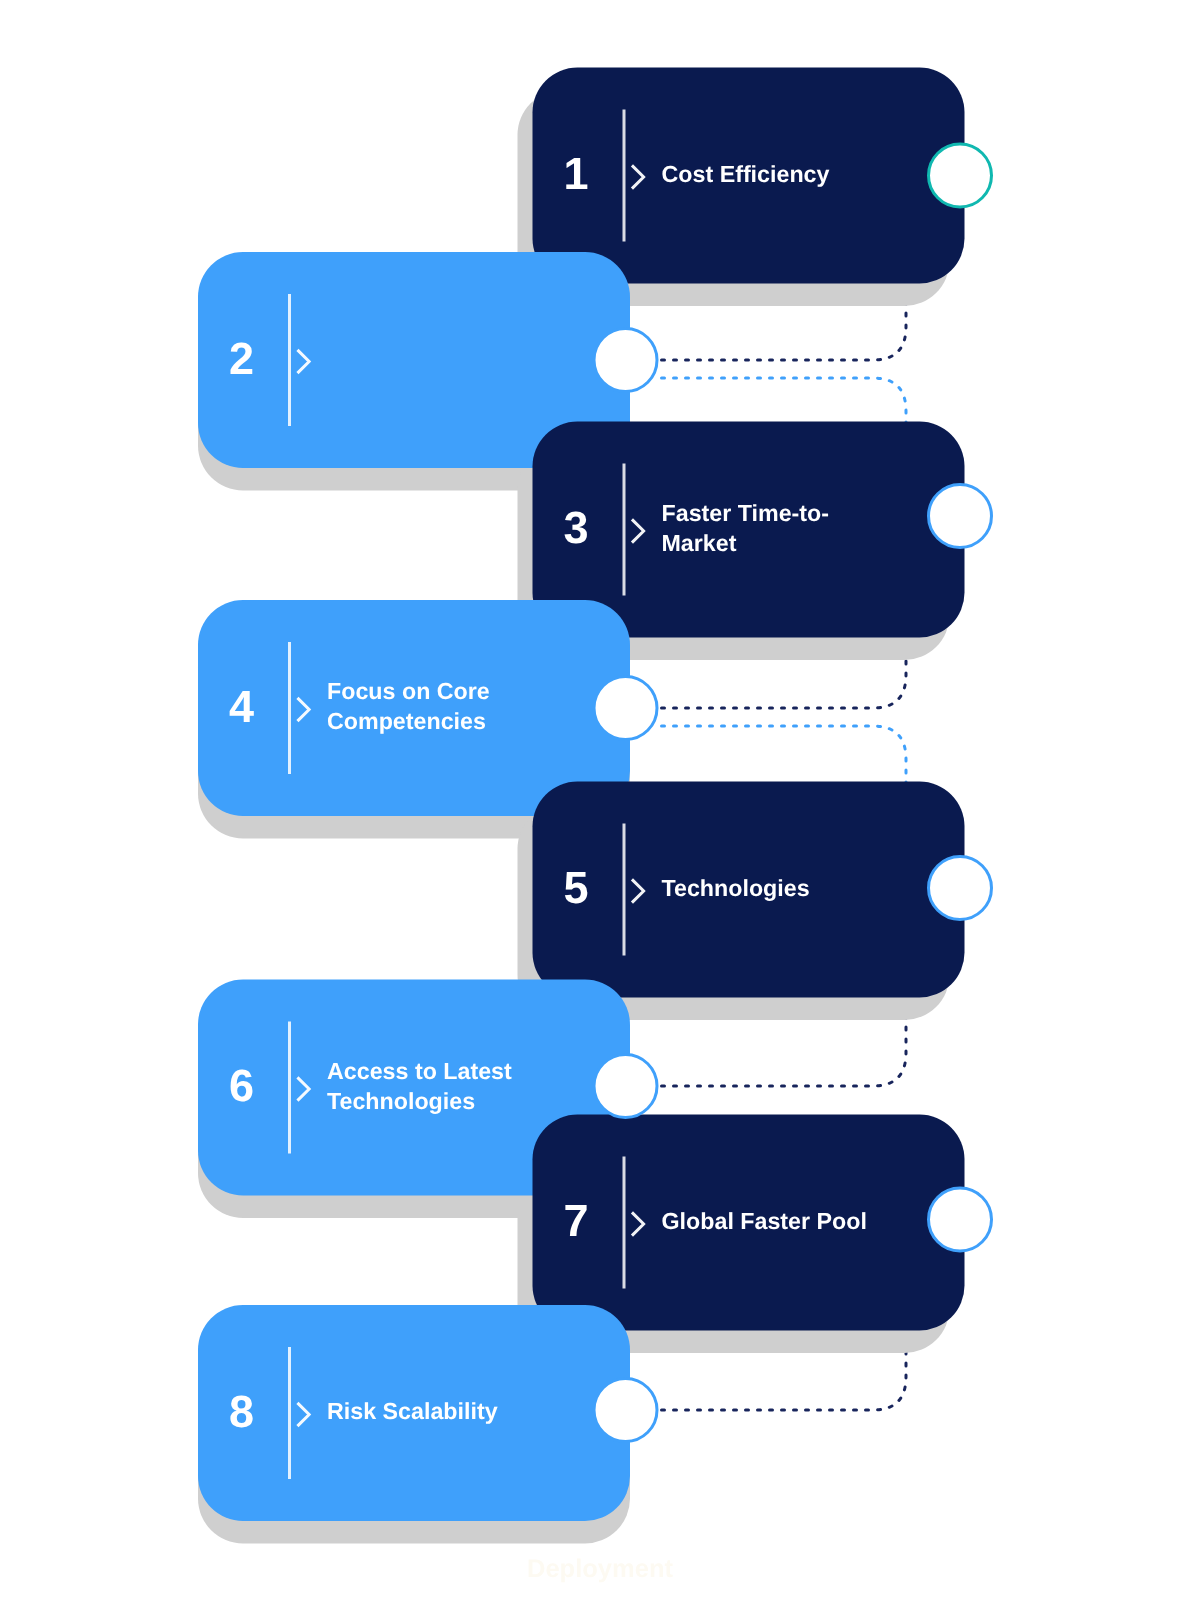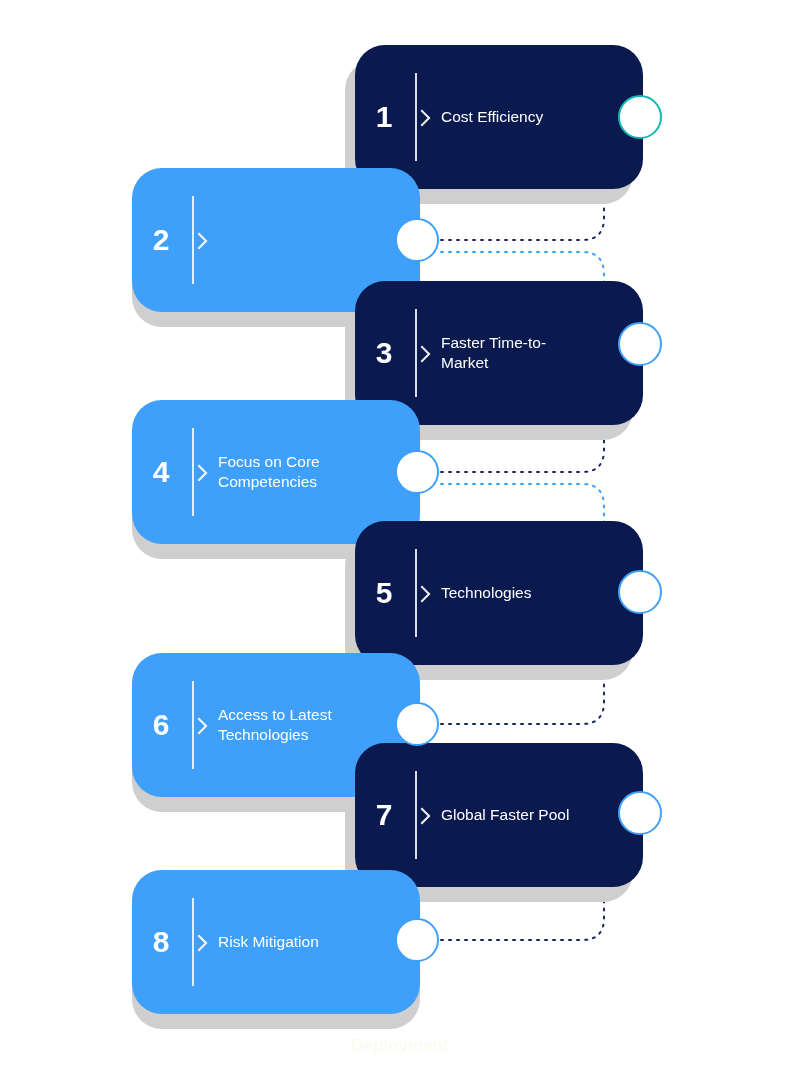--- a/index.html
+++ b/index.html
@@ -84,21 +84,21 @@
     margin-top: -5px;
     border-top: 2px solid rgba(255,255,255,0.95);
     border-right: 2px solid rgba(255,255,255,0.95);
     transform: rotate(45deg);
     background: transparent;
   }
 
   .card-label {
     color: #ffffff;
     font-size: 15.5px;
-    font-weight: normal;
+    font-weight: bold;
     line-height: 1.32;
     padding-left: 12px;
     padding-right: 14px;
     white-space: pre-line;
     flex: 1 1 auto;
   }
 
   
   .badge {
     position: absolute;
@@ -207,21 +207,21 @@
           <span class="sep-chev"></span>
         </div>
         <div class="card-label">Global Faster Pool</div>
       </div>
       <div class="card light" style="left: 132px; top: 870px; width: 288px; height: 144px;">
         <div class="card-num">8</div>
         <div class="card-sep">
           <span class="sep-line"></span>
           <span class="sep-chev"></span>
         </div>
-        <div class="card-label">Risk Mitigation</div>
+        <div class="card-label">Risk Scalability</div>
       </div>
     </div>
   <div id="badge-layer">
       <div class="badge teal" style="left: 618px; top: 95px;"></div>
       <div class="badge" style="left: 395px; top: 218px;"></div>
       <div class="badge" style="left: 618px; top: 322px;"></div>
       <div class="badge" style="left: 395px; top: 450px;"></div>
       <div class="badge" style="left: 618px; top: 570px;"></div>
       <div class="badge" style="left: 395px; top: 702px;"></div>
       <div class="badge" style="left: 618px; top: 791px;"></div>

